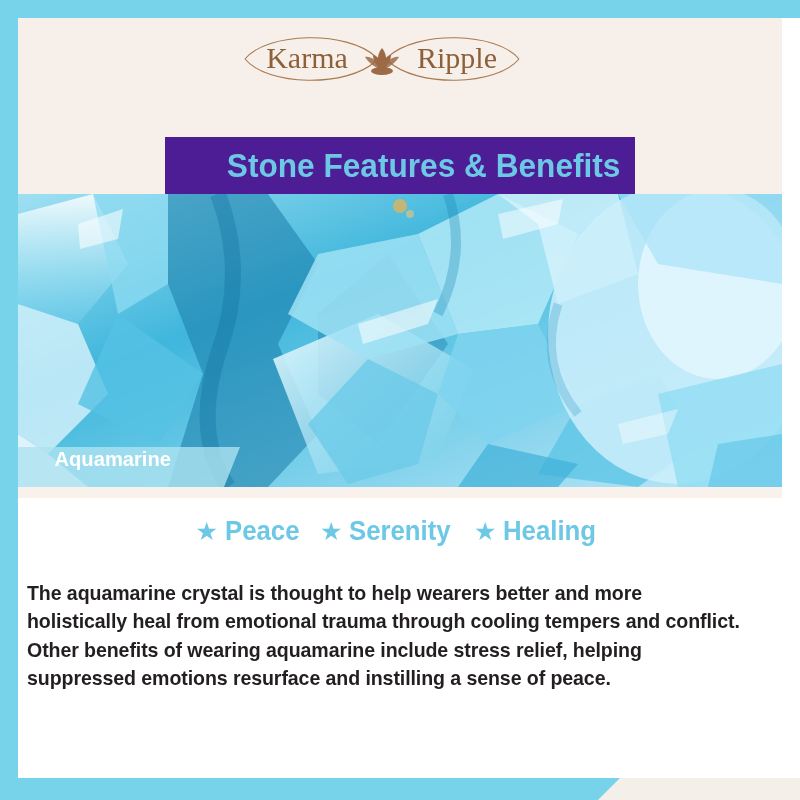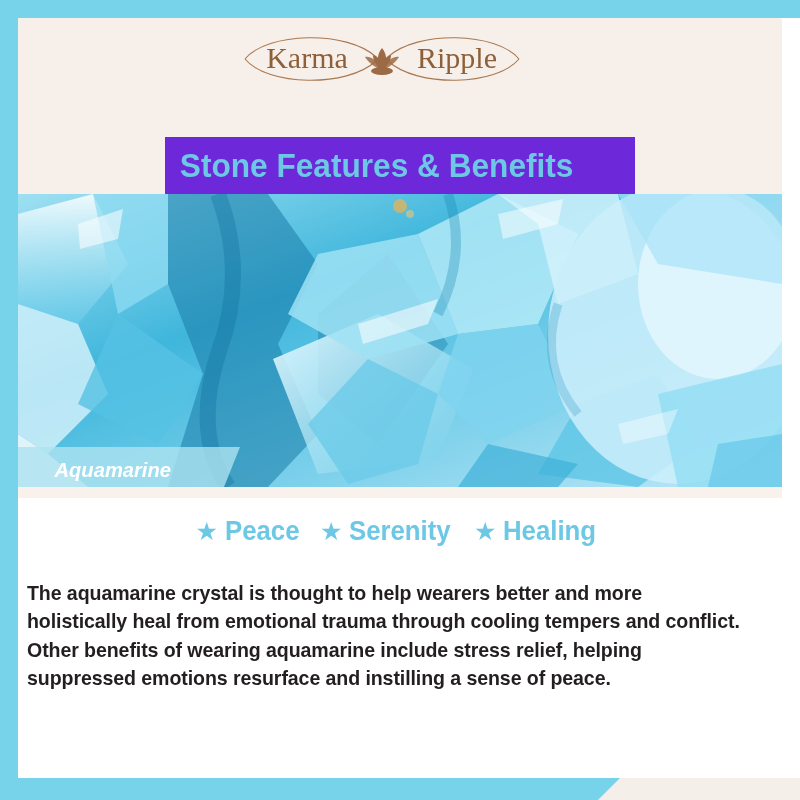--- a/index.html
+++ b/index.html
@@ -71,24 +71,24 @@
   }
   .logo-svg { display: block; }
 
   
   .title-banner {
     position: absolute;
     left: 165px;
     top: 137px;
     width: 470px;
     height: 57px;
-    background: #6d28d9;
+    background: #4c1d95;
     display: flex;
     align-items: center;
-    justify-content: flex-start;
+    justify-content: flex-end;
   }
   .title-text {
     font-family: "Liberation Sans Narrow", "Liberation Sans", sans-serif;
     font-weight: bold;
     font-size: 34px;
     letter-spacing: 0px;
     color: #6cc8e4;
     transform: scaleX(0.93);
     white-space: nowrap;
   }
@@ -108,22 +108,21 @@
   
   .stone-label {
     position: absolute;
     left: 18px;
     top: 447px;
     width: 222px;
     height: 45px;
     background: rgba(173, 226, 240, 0.80);
     clip-path: polygon(0 0, 100% 0, calc(100% - 18px) 100%, 0 100%);
     display: flex;
-    align-items: center;
-    font-style: italic;
+    align-items: flex-start;
   }
   .stone-label-text {
     font-family: "Liberation Sans Narrow", "Liberation Sans", sans-serif;
     font-weight: bold;
     font-size: 21px;
     color: #ffffff;
     padding-left: 38px;
     white-space: nowrap;
     transform: scaleX(0.96);
     transform-origin: left center;

